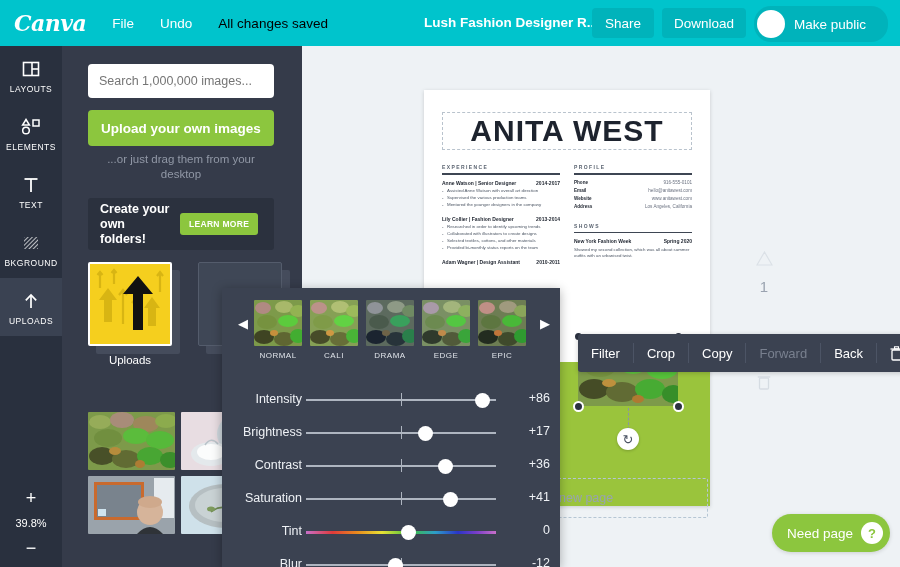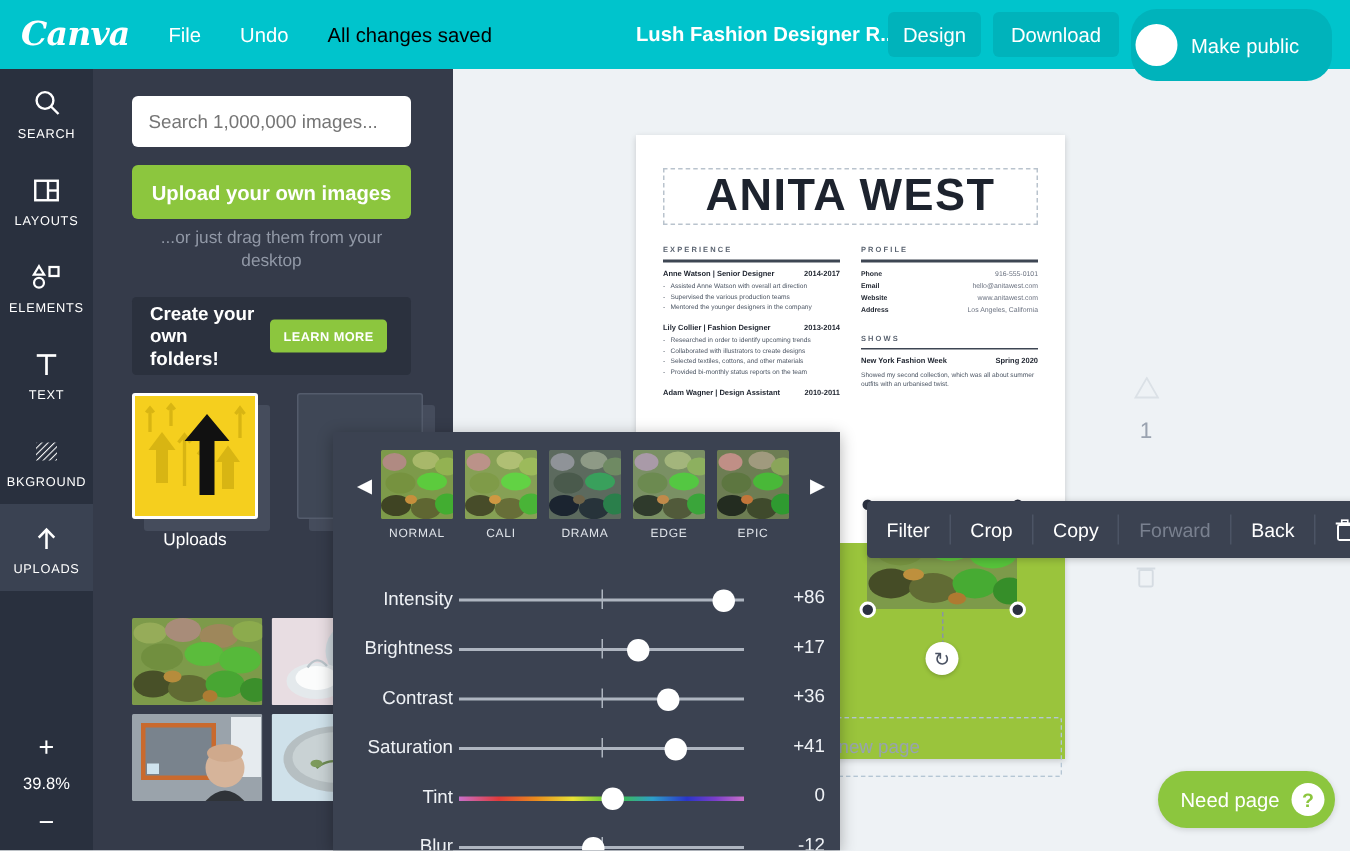--- a/index.html
+++ b/index.html
@@ -30,21 +30,21 @@
   }
   .tbtn {
     position: absolute; top: 8px; height: 30px; border-radius: 4px;
     background: #00b3bb; color: #fff; font-size: 13.5px;
     display: flex; align-items: center; justify-content: center;
     cursor: pointer; padding: 0 14px;
   }
   #share-btn { left: 592px; width: 62px; }
   #download-btn { left: 662px; width: 84px; }
   #public-toggle {
-    position: absolute; left: 754px; top: 6px; width: 134px; height: 48px;
+    position: absolute; left: 754px; top: 6px; width: 134px; height: 36px;
     border-radius: 17px; background: #00b3bb; display: flex; align-items: center;
     cursor: pointer;
   }
   #public-knob {
     width: 28px; height: 28px; border-radius: 50%; background: #fff;
     margin-left: 3px; flex: none;
   }
   #public-label { color: #fff; font-size: 13.5px; margin-left: 9px; white-space: nowrap; }
 
   
@@ -236,38 +236,29 @@
 </style>
 </head>
 <body>
 
 <div id="topbar">
   <div id="logo">Canva</div>
   <div class="topmenu">File</div>
   <div class="topmenu">Undo</div>
   <div class="topmenu dim">All changes saved</div>
   <div id="doctitle">Lush Fashion Designer R..</div>
-  <div class="tbtn" id="share-btn">Design</div>
+  <div class="tbtn" id="share-btn">Share</div>
   <div class="tbtn" id="download-btn">Download</div>
   <div id="public-toggle">
     <div id="public-knob"></div>
     <div id="public-label">Make public</div>
   </div>
 </div>
 
 <div id="rail">
-  <div class="rail-item">
-    <div class="rail-ic">
-      <svg width="19" height="19" viewBox="0 0 19 19">
-          <circle cx="8" cy="8" r="5.6" fill="none" stroke="#fff" stroke-width="1.6"></circle>
-          <line x1="12" y1="12" x2="17" y2="17" stroke="#fff" stroke-width="1.6"></line>
-        </svg>
-    </div>
-    <div class="rail-lb">SEARCH</div>
-  </div>
   <div class="rail-item">
     <div class="rail-ic">
       <svg width="18" height="18" viewBox="0 0 18 18">
           <rect x="1.5" y="2.5" width="15" height="13" fill="none" stroke="#fff" stroke-width="1.6"></rect>
           <line x1="10" y1="2.5" x2="10" y2="15.5" stroke="#fff" stroke-width="1.6"></line>
           <line x1="10" y1="9" x2="16.5" y2="9" stroke="#fff" stroke-width="1.6"></line>
         </svg>
     </div>
     <div class="rail-lb">LAYOUTS</div>
   </div>

